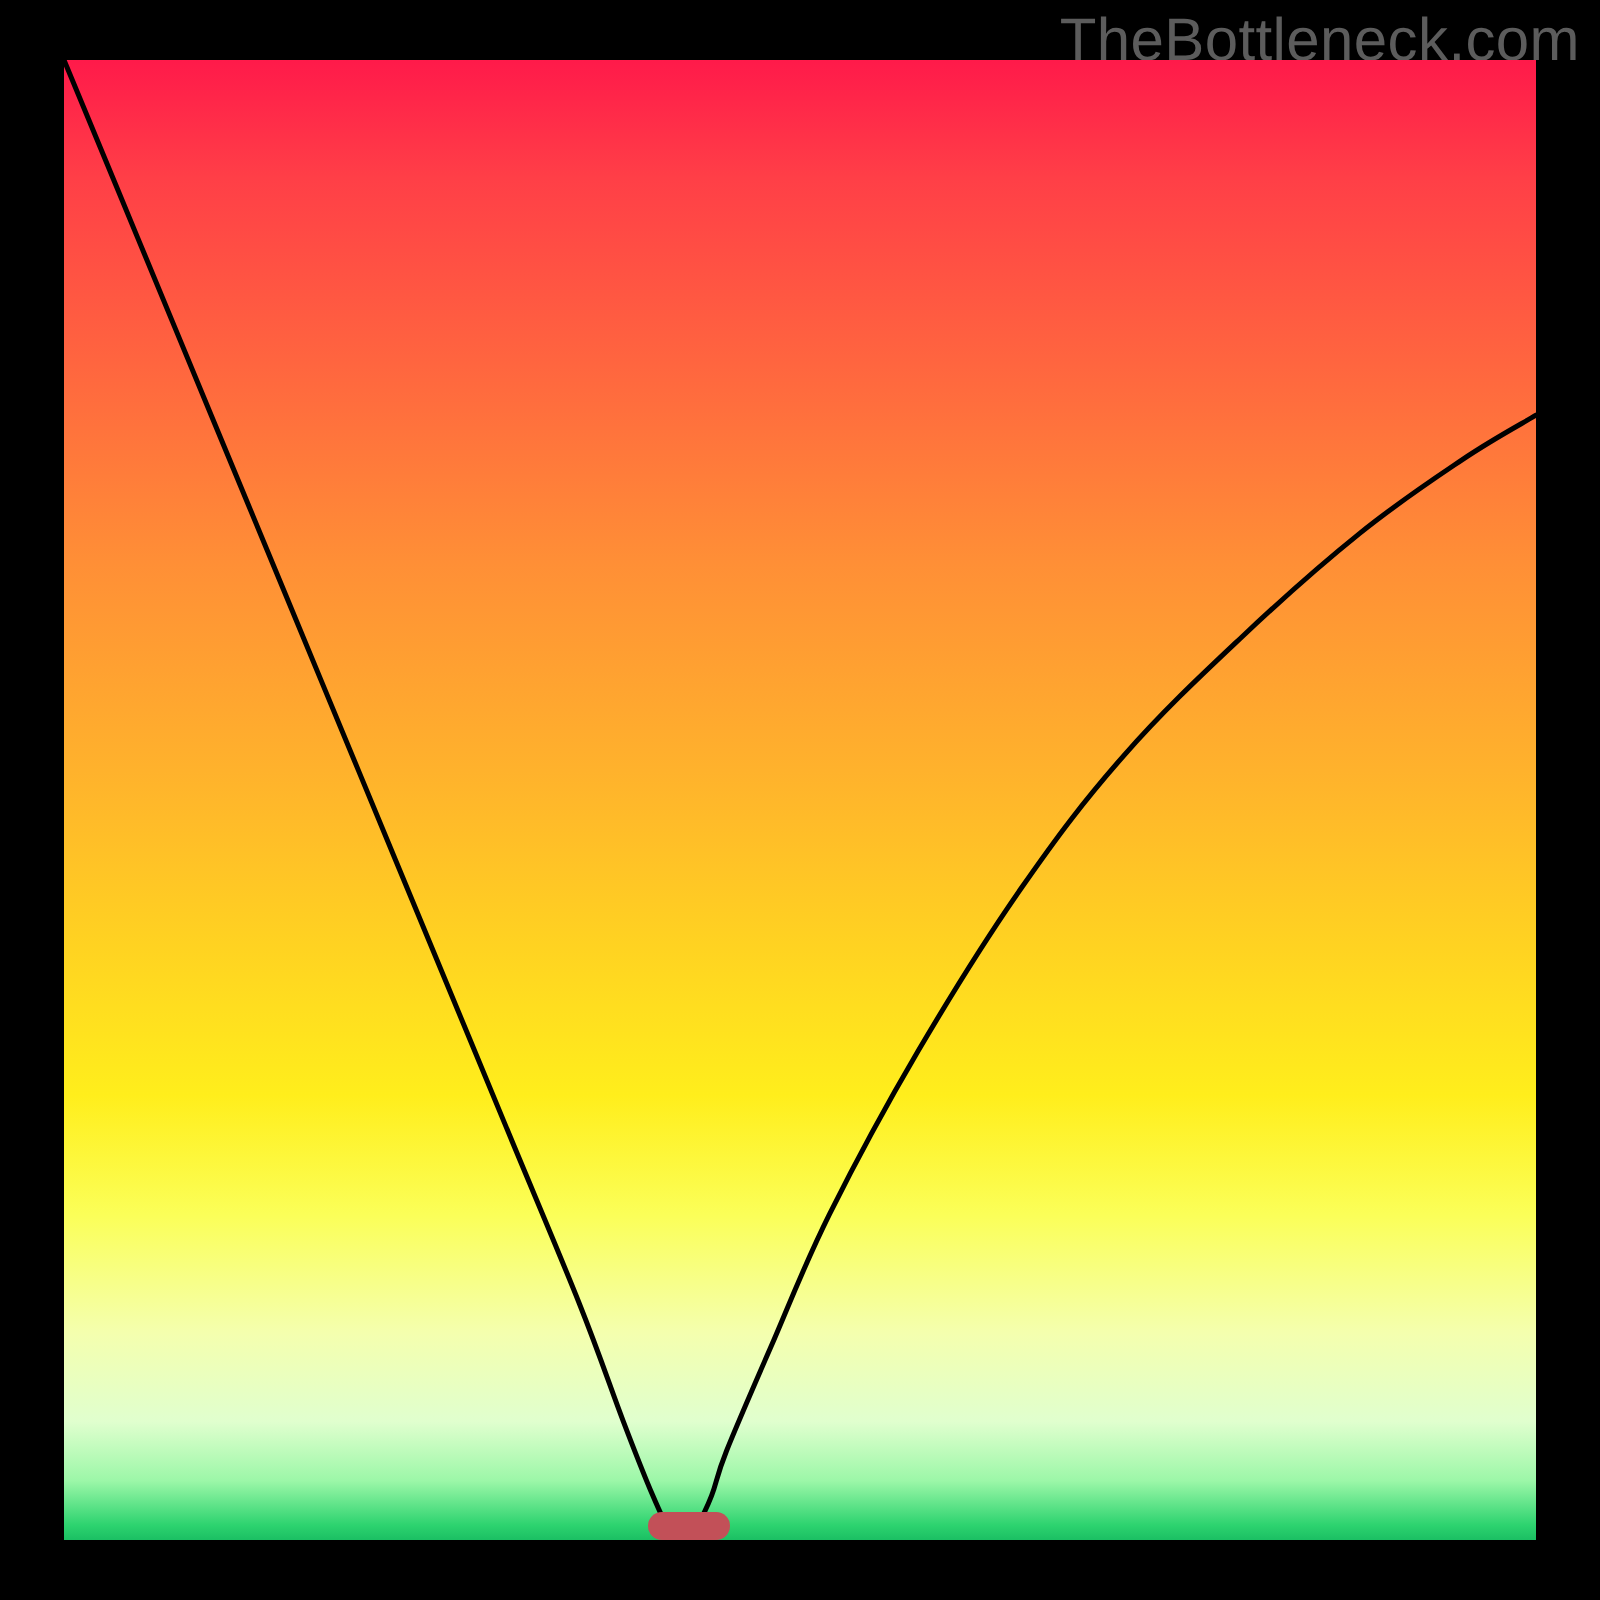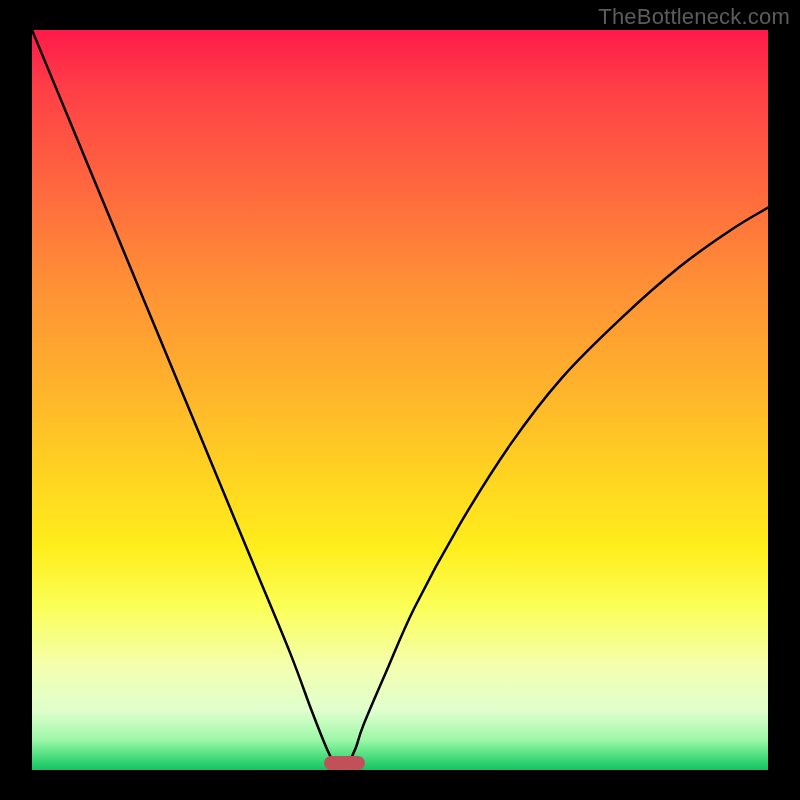--- a/index.html
+++ b/index.html
@@ -50,21 +50,21 @@
     position: absolute;
     background: #c25058;
     border-radius: 8px;
     height: 14px;
   }
   .watermark {
     position: absolute;
     top: 4px;
     right: 10px;
     color: #5c5c5c;
-    font-size: 22px;
+    font-size: 30px;
     font-weight: 500;
     letter-spacing: 0.2px;
     user-select: none;
   }
 </style>
 </head>
 <body>
 
 <div class="watermark">TheBottleneck.com</div>
 

